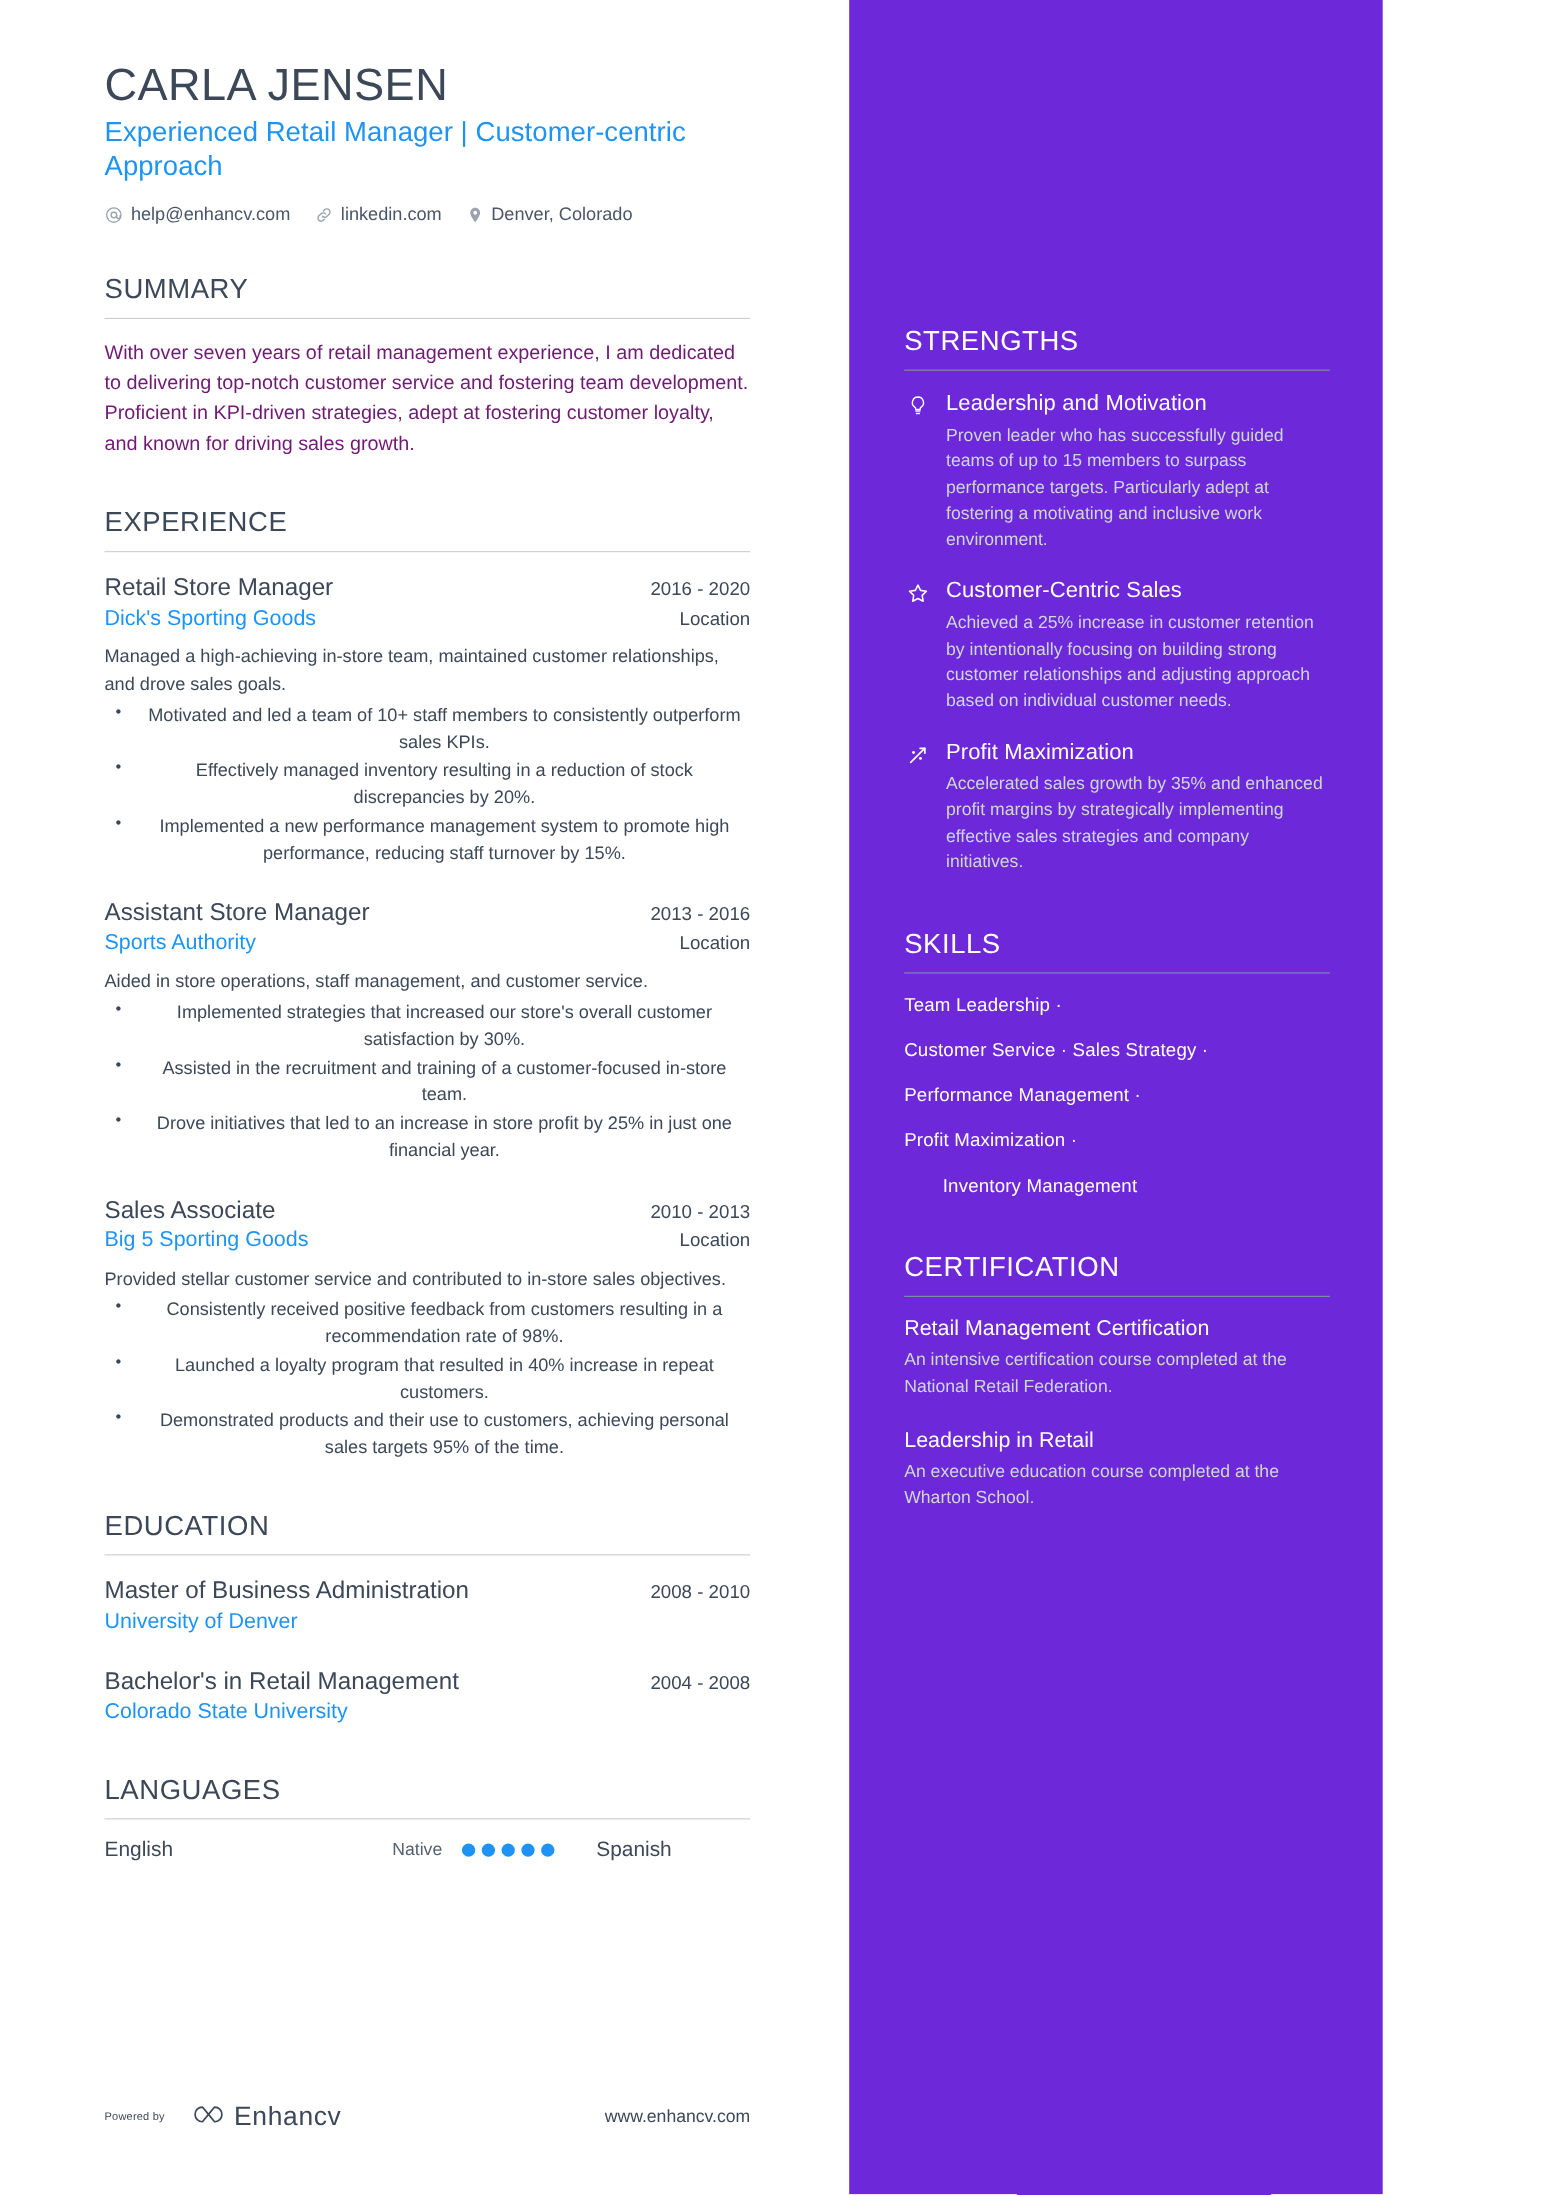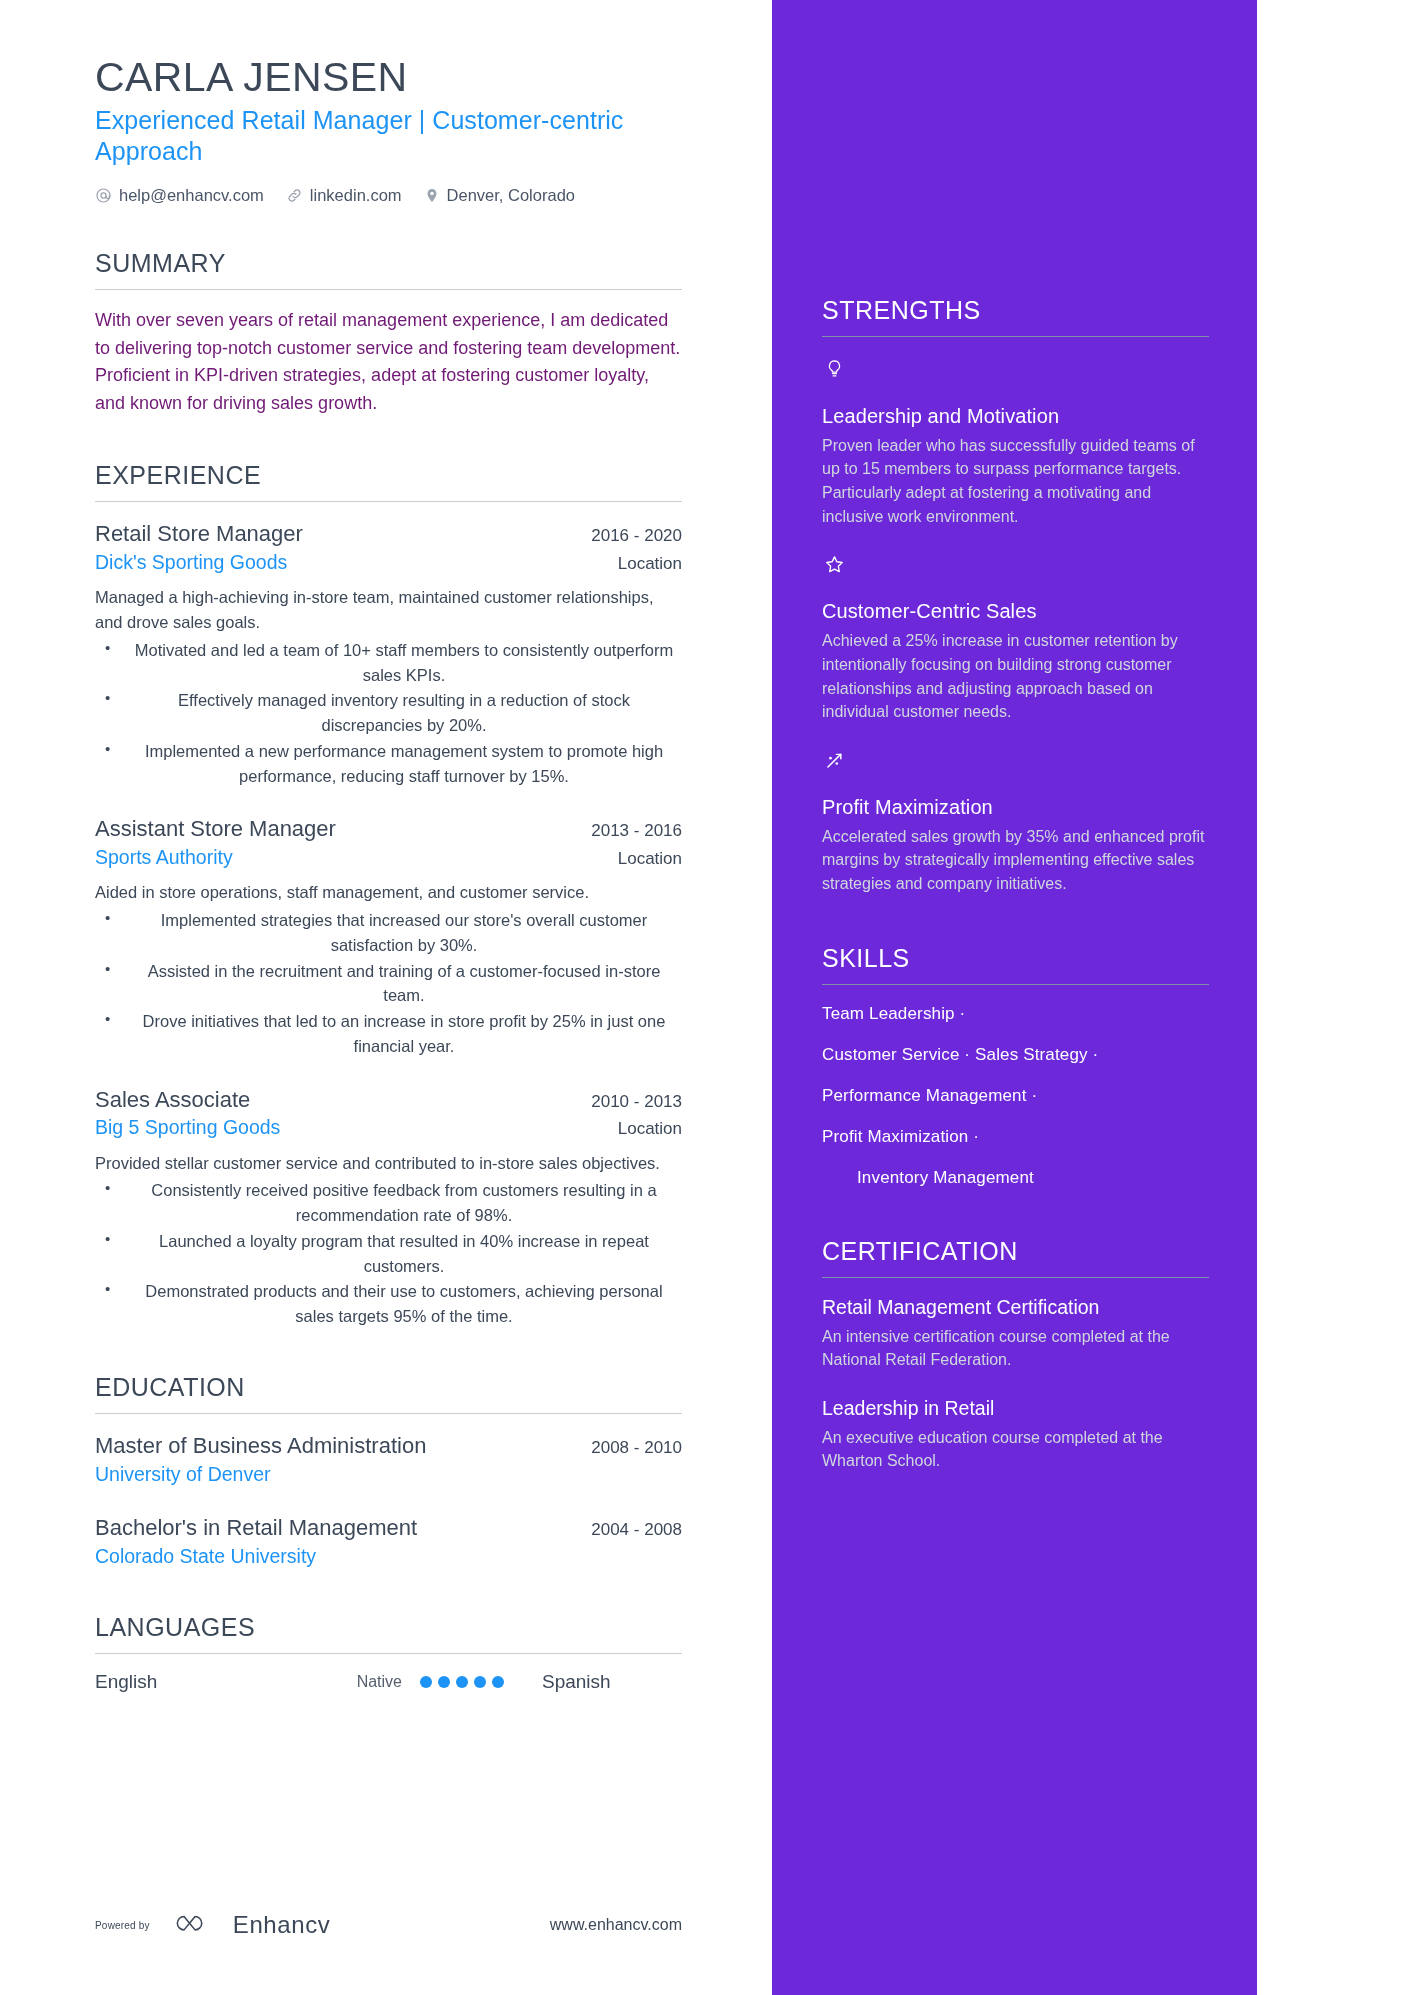--- a/index.html
+++ b/index.html
@@ -178,21 +178,21 @@
     gap: 18px;
   }
   .powered-label {
     font-size: 10px;
     color: #3c4858;
     letter-spacing: 0.2px;
   }
   .brand {
     display: flex;
     align-items: center;
-    gap: 21px;
+    gap: 1px;
   }
   .brand-name {
     font-size: 24px;
     color: #3c4858;
     letter-spacing: 0.6px;
     font-weight: 300;
   }
   .footer-url {
     font-size: 16px;
     color: #3c4858;
@@ -212,21 +212,21 @@
     letter-spacing: 0.5px;
     font-weight: 400;
     color: #ffffff;
     padding-bottom: 11px;
   }
   .side-rule {
     border-bottom: 1.1px solid #7f94a6;
     margin-bottom: 18px;
   }
 
-  .strength { display: flex; gap: 24px; flex-direction: column; }
+  .strength { display: flex; gap: 14px; }
   .strength + .strength { margin-top: 22px; }
   .strength-icon {
     width: 24px;
     flex: 0 0 24px;
     padding-top: 4px;
     display: flex;
     justify-content: center;
   }
   .strength-body { flex: 1; }
   .strength-name {

